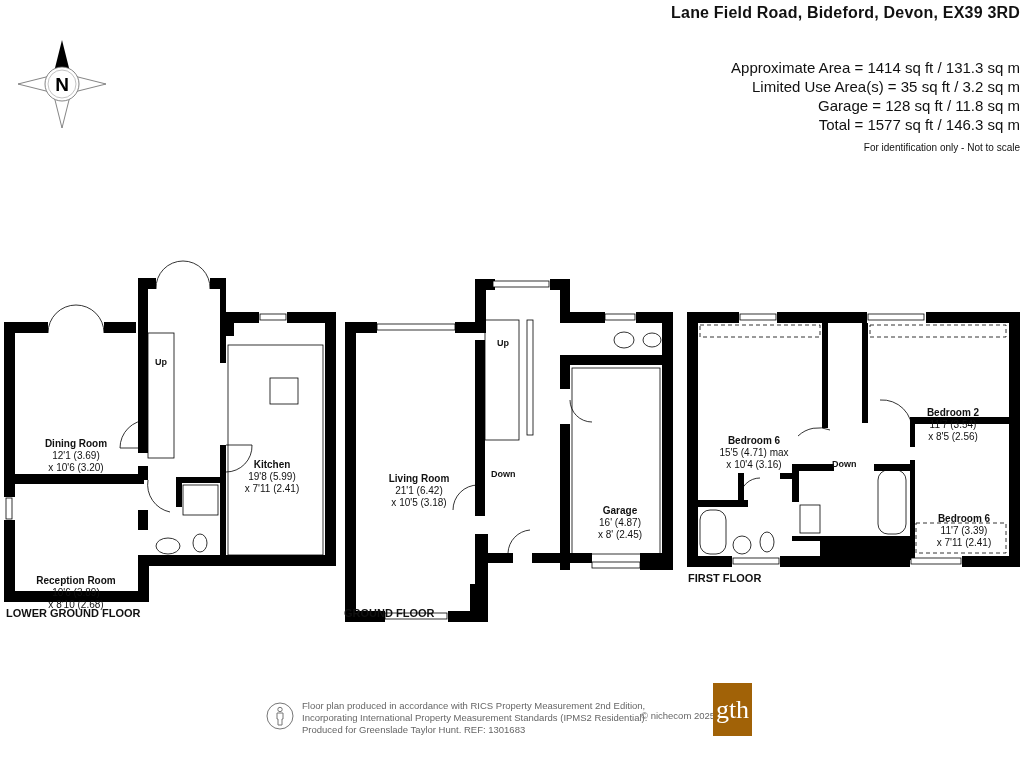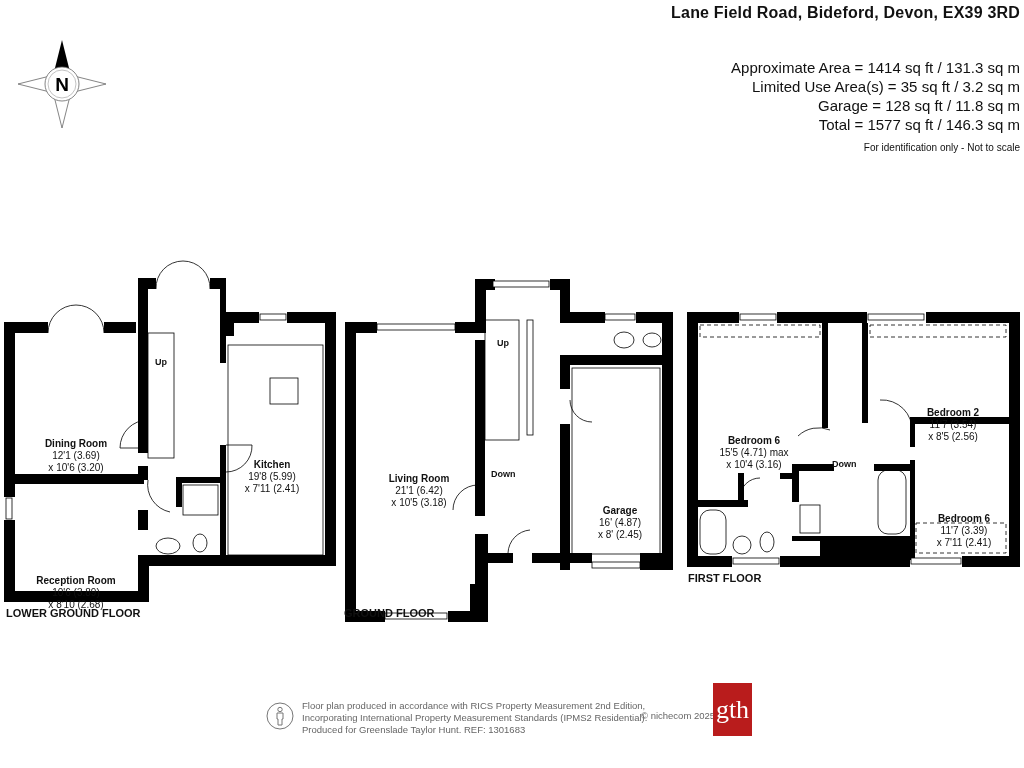--- a/index.html
+++ b/index.html
@@ -9,21 +9,21 @@
   .areas{right:4px;top:58px;text-align:right;font-size:15px;line-height:19px;}
   .areas .note{font-size:10px;margin-top:4px;}
   .compass{left:14px;top:36px;width:96px;height:96px;}
   svg.plan{position:absolute;left:0;top:0;}
   .room{position:absolute;text-align:center;font-size:10px;line-height:12px;white-space:nowrap;transform:translateX(-50%);}
   .room .rn{font-weight:bold;margin-top:48px;}
   .lbl{position:absolute;font-size:9px;font-weight:bold;margin-top:28px;}
   .floor{position:absolute;font-size:11px;font-weight:bold;}
   .footer{left:266px;top:700px;font-size:9.5px;line-height:12px;color:#666;}
   .copy{left:641px;top:710px;font-size:9.5px;color:#666;}
-  .logo{left:713px;top:683px;width:39px;height:53px;background:#b91c1c;color:#fff;font-family:"Liberation Serif",serif;font-size:26px;display:flex;align-items:center;justify-content:center;}
+  .logo{left:713px;top:683px;width:39px;height:53px;background:#a16207;color:#fff;font-family:"Liberation Serif",serif;font-size:26px;display:flex;align-items:center;justify-content:center;}
 </style>
 </head>
 <body>
 
 <div class="abs title">Lane Field Road, Bideford, Devon, EX39 3RD</div>
 <div class="abs areas">
   <div>Approximate Area = 1414 sq ft / 131.3 sq m</div>
   <div>Limited Use Area(s) = 35 sq ft / 3.2 sq m</div>
   <div>Garage = 128 sq ft / 11.8 sq m</div>
   <div>Total = 1577 sq ft / 146.3 sq m</div>

